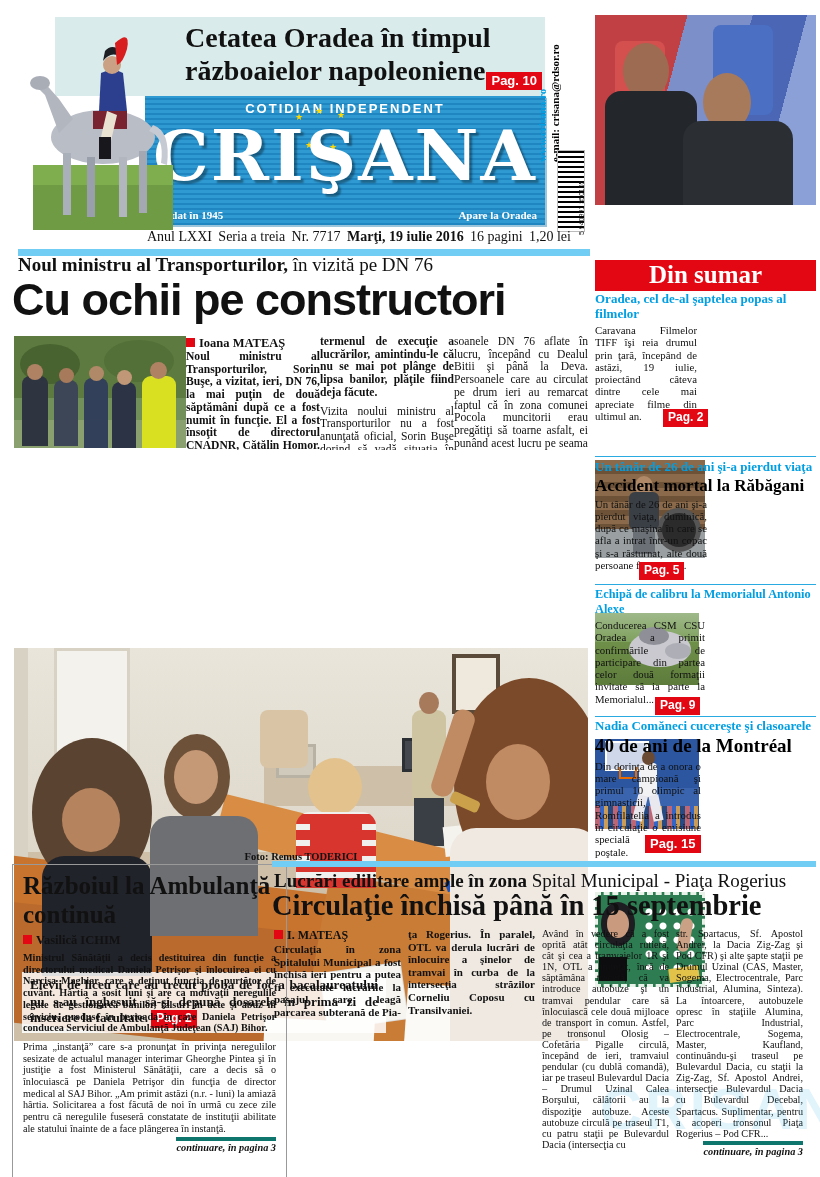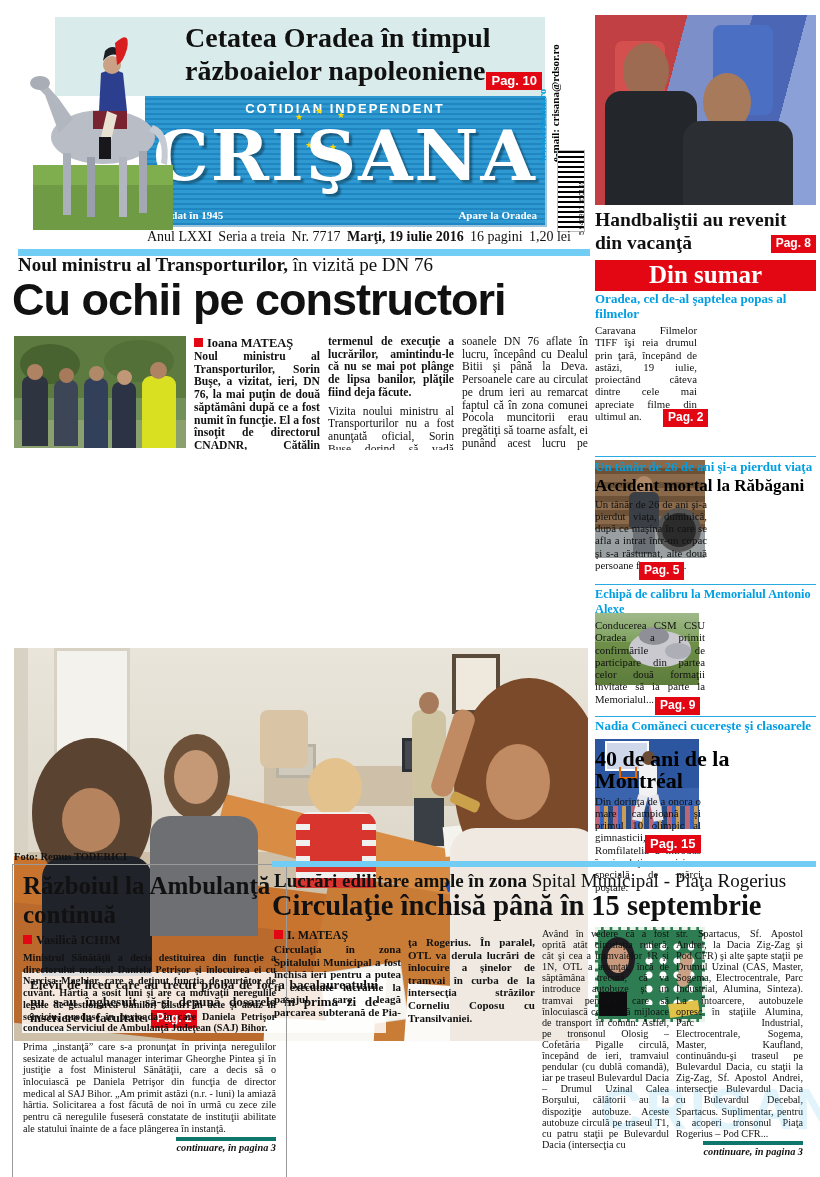--- a/index.html
+++ b/index.html
@@ -42,30 +42,30 @@
   .ds-sep{left:595px;width:221px;border-top:1px solid #29abe2;}
   .kick{color:#009fe3;font-weight:bold;font-size:13px;line-height:14.5px;}
   .ds-h{font-weight:bold;color:#000;}
   .ds-body{font-size:10.8px;line-height:12.3px;text-align:justify;}
   .ds-photo{position:absolute;overflow:hidden;}
   .ds-badge{position:absolute;}
   
   .ms-kicker{left:18px;top:254px;width:570px;font-size:19px;}
   .ms-headline{left:12px;top:272px;width:578px;font-family:"Liberation Sans",sans-serif;
      font-weight:bold;font-size:45px;letter-spacing:-1px;line-height:56px;}
-  .ms-row{left:14px;top:336px;width:574px;height:114px;display:flex;gap:8px;}
+  .ms-row{left:14px;top:336px;width:574px;height:114px;display:flex;}
   .col{flex:1;font-size:11.6px;line-height:12.7px;text-align:justify;overflow:hidden;}
   .byline{font-weight:bold;font-size:12.5px;line-height:15px;}
   .rsq{display:inline-block;width:9px;height:9px;background:#e30613;margin-right:4px;}
   .bold{font-weight:bold;}
   
   .big-photo{left:14px;top:458px;width:574px;height:393px;overflow:hidden;}
   .caption{position:absolute;left:8px;bottom:8px;width:348px;background:rgba(255,255,255,.85);
      padding:5px 8px;font-weight:bold;font-size:13.2px;line-height:16.5px;text-align:justify;}
-  .credit{left:14px;top:851px;width:574px;text-align:left;font-weight:bold;font-size:10.5px;}
+  .credit{left:14px;top:851px;width:574px;text-align:center;font-weight:bold;font-size:10.5px;}
   
   .bl-box{left:12px;top:864px;width:253px;height:306px;border:1px solid #999;padding:6px 10px;overflow:hidden;}
   .bl-h{font-weight:bold;font-size:25px;line-height:29px;}
   .bl-p{font-size:10.2px;line-height:11.7px;text-align:justify;margin:4px 0 0;}
   
   .br-kicker{left:274px;top:870px;width:542px;font-size:19px;}
   .br-headline{left:272px;top:889px;width:544px;font-weight:bold;font-size:28.5px;line-height:34px;}
   .br-cols{left:274px;top:928px;width:542px;height:246px;display:flex;gap:7px;}
   .brc{width:127px;font-size:10.2px;line-height:11.1px;text-align:justify;overflow:hidden;}
   .watermark{left:600px;top:1075px;font-family:"Liberation Sans",sans-serif;font-weight:bold;
@@ -138,24 +138,20 @@
     <div class="rect" style="left:0;top:0;width:100%;height:100%;background:
       linear-gradient(115deg,#c8373b 0 30%,#b festering 0 0) , #c8373b;"></div>
     <div class="rect" style="left:0;top:0;width:100%;height:100%;background:linear-gradient(105deg,#c04043 0 34%,#7c8fc9 34% 58%,#4a66b5 58% 78%,#8aa0d6 78%);"></div>
     <div class="rect" style="left:118px;top:10px;width:60px;height:90px;background:#4a6fc3;border-radius:8px;"></div>
     <div class="rect" style="left:20px;top:26px;width:50px;height:80px;background:#d4504f;border-radius:8px;"></div>
     <div class="blob" style="left:28px;top:28px;width:46px;height:56px;background:#9c6b52;"></div>
     <div class="rect" style="left:10px;top:76px;width:92px;height:114px;background:#23262b;border-radius:16px 16px 0 0;"></div>
     <div class="blob" style="left:108px;top:58px;width:48px;height:58px;background:#a87a5c;"></div>
     <div class="rect" style="left:88px;top:106px;width:110px;height:84px;background:#2b2e33;border-radius:18px 18px 0 0;"></div>
   </div>
-  <div class="abs rt-headline">
-    <span>Handbaliştii au revenit din vacanţă</span>
-    <span class="badge">Pag. 8</span>
-  </div>
 
   <div class="abs ds-banner">Din sumar</div>
 
   <div class="ds-item" style="top:292px;height:166px;">
     <div class="kick">Oradea, cel de-al şaptelea popas al filmelor</div>
     <div class="ds-body" style="width:102px;margin-top:3px;">Caravana Filmelor TIFF îşi reia drumul prin ţară, începând de astăzi, 19 iulie, proiectând câteva dintre cele mai apreciate filme din ultimul an.</div>
     <div class="ds-photo ph" style="right:0;top:38px;width:110px;height:98px;">
       <div class="rect" style="left:0;top:0;width:100%;height:70%;background:repeating-linear-gradient(180deg,#8a6a4a 0 8px,#6d5238 8px 14px);"></div>
       <div class="rect" style="left:0;bottom:0;width:100%;height:30%;background:#9aa0a2;"></div>
       <div class="blob" style="right:4px;bottom:6px;width:34px;height:34px;background:#2b2b2b;border:5px solid #555;"></div>
@@ -197,21 +193,21 @@
       <div class="rect" style="left:40px;top:56px;width:10px;height:26px;background:#e8e8ee;transform:rotate(14deg);"></div>
       <div class="rect" style="left:56px;top:56px;width:10px;height:26px;background:#e8e8ee;transform:rotate(-12deg);"></div>
     </div>
     <span class="badge ds-badge" style="left:60px;top:110px;">Pag. 9</span>
   </div>
 
   <div class="abs ds-sep" style="top:716px;"></div>
 
   <div class="ds-item" style="top:719px;height:138px;">
     <div class="kick">Nadia Comăneci cucereşte şi clasoarele</div>
-    <div class="ds-h" style="font-size:22px;line-height:22px;margin-top:14px;">40 de ani de la Montréal</div>
+    <div class="ds-h" style="font-size:19px;line-height:22px;margin-top:1px;">40 de ani de la Montréal</div>
     <div class="ds-body" style="width:106px;margin-top:3px;">Din dorinţa de a onora o mare campioană şi primul 10 olimpic al gimnasticii, Romfilatelia a introdus în circulaţie o emisiune specială de mărci poştale.</div>
     <div class="ds-photo ph" style="right:0;top:34px;width:110px;height:95px;">
       <div class="rect" style="left:0;top:0;width:100%;height:100%;background:#2e7d52;border:3px dashed #e8f2e8;box-sizing:border-box;"></div>
       <div class="blob" style="left:6px;top:10px;width:34px;height:44px;background:#1d1d22;"></div>
       <div class="blob" style="left:12px;top:18px;width:22px;height:28px;background:#c99a7e;"></div>
       <div class="rect" style="left:48px;top:14px;width:54px;height:64px;background:
         radial-gradient(circle 3px at 6px 6px,#fff 3px,transparent 4px) 0 0/14px 14px repeat,#2e7d52;"></div>
       <div class="rect" style="left:84px;top:26px;width:12px;height:34px;background:#caa184;border-radius:6px;transform:rotate(10deg);"></div>
       <div class="rect" style="left:4px;bottom:6px;width:28px;height:24px;background:#0d0d10;"></div>
       <div class="rect" style="right:6px;bottom:6px;width:30px;height:14px;background:#e3c24a;transform:rotate(-8deg);"></div>
@@ -325,21 +321,21 @@
   <div class="abs br-kicker">
     <span class="bold">Lucrări edilitare ample în zona</span><span> Spital Municipal - Piaţa Rogerius</span>
   </div>
   <div class="abs br-headline">Circulaţie închisă până în 15 septembrie</div>
 
   <div class="abs br-cols">
     <div class="brc bold" style="font-size:11px;line-height:12.6px;">
       <div class="byline" style="font-size:12px;"><span class="rsq"></span><span>I. MATEAŞ</span></div>
       <span>Circulaţia în zona Spitalului Municipal a fost închisă ieri pentru a putea fi executate lucrările la pasajul care leagă parcarea subterană de Pia-</span>
     </div>
-    <div class="brc bold" style="font-size:11px;line-height:12.6px;margin-top:8px;">ţa Rogerius. În paralel, OTL va derula lucrări de înlocuire a şinelor de tramvai în curba de la intersecţia străzilor Corneliu Coposu cu Transilvaniei.</div>
+    <div class="brc bold" style="font-size:11px;line-height:12.6px;">ţa Rogerius. În paralel, OTL va derula lucrări de înlocuire a şinelor de tramvai în curba de la intersecţia străzilor Corneliu Coposu cu Transilvaniei.</div>
     <div class="brc">Având în vedere că a fost oprită atât circulaţia rutieră, cât şi cea a tramvaielor 1R şi 1N, OTL a anunţat, încă de săptămâna trecută, că va introduce autobuze şi un tramvai pendular care să înlocuiască cele două mijloace de transport în comun. Astfel, pe tronsonul Olosig – Cofetăria Pigalle circulă, începând de ieri, tramvaiul pendular (cu dublă comandă), iar pe traseul Bulevardul Dacia – Drumul Uzinal Calea Borşului, călătorii au la dispoziţie autobuze. Aceste autobuze circulă pe traseul T1, cu patru staţii pe Bulevardul Dacia (intersecţia cu</div>
     <div class="brc">
       <span>str. Spartacus, Sf. Apostol Andrei, la Dacia Zig-Zag şi Pod CFR) şi alte şapte staţii pe Drumul Uzinal (CAS, Master, Sogema, Electrocentrale, Parc Industrial, Alumina, Sinteza). La întoarcere, autobuzele opresc în staţiile Alumina, Parc Industrial, Electrocentrale, Sogema, Master, Kaufland, continuându-şi traseul pe Bulevardul Dacia, cu staţii la Zig-Zag, Sf. Apostol Andrei, intersecţie Bulevardul Dacia cu Bulevardul Decebal, Spartacus. Suplimentar, pentru a acoperi tronsonul Piaţa Rogerius – Pod CFR...</span>
       <span class="cont">continuare, în pagina 3</span>
     </div>
   </div>
 
   <div class="abs watermark">CRISANA</div>
 </div>
 

